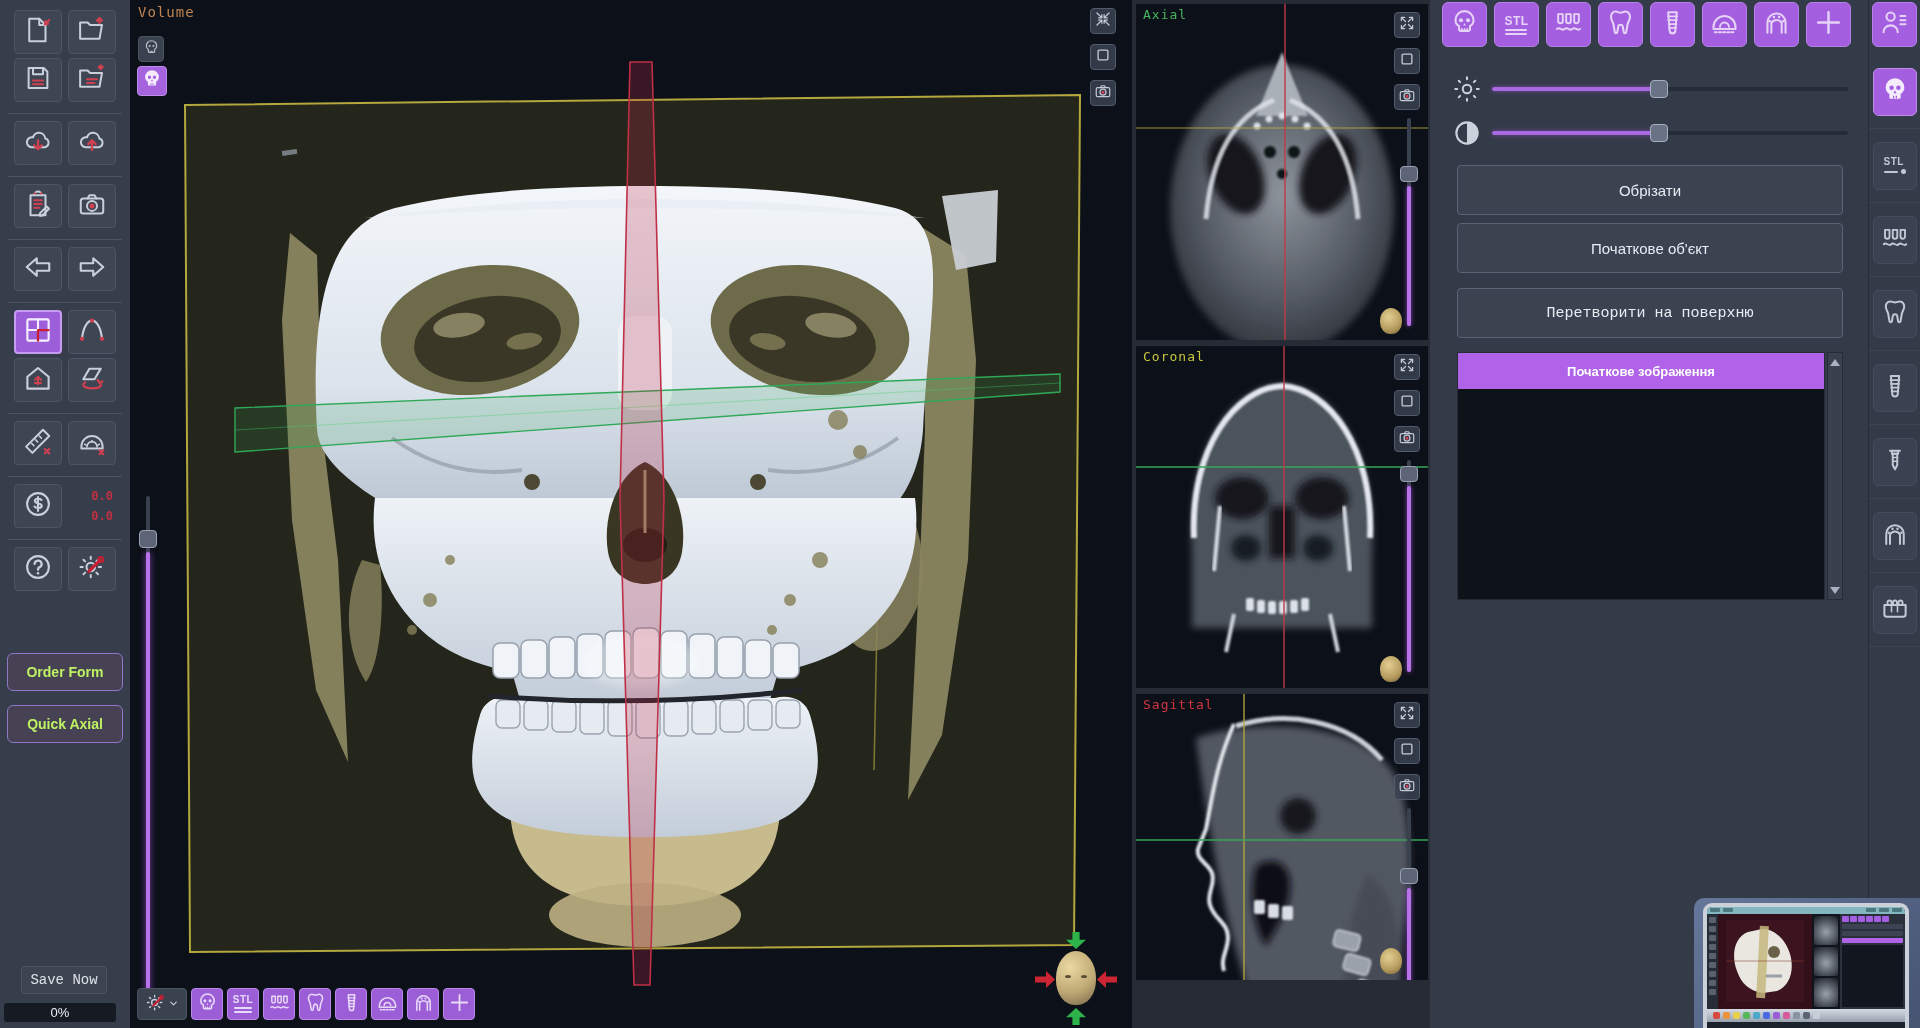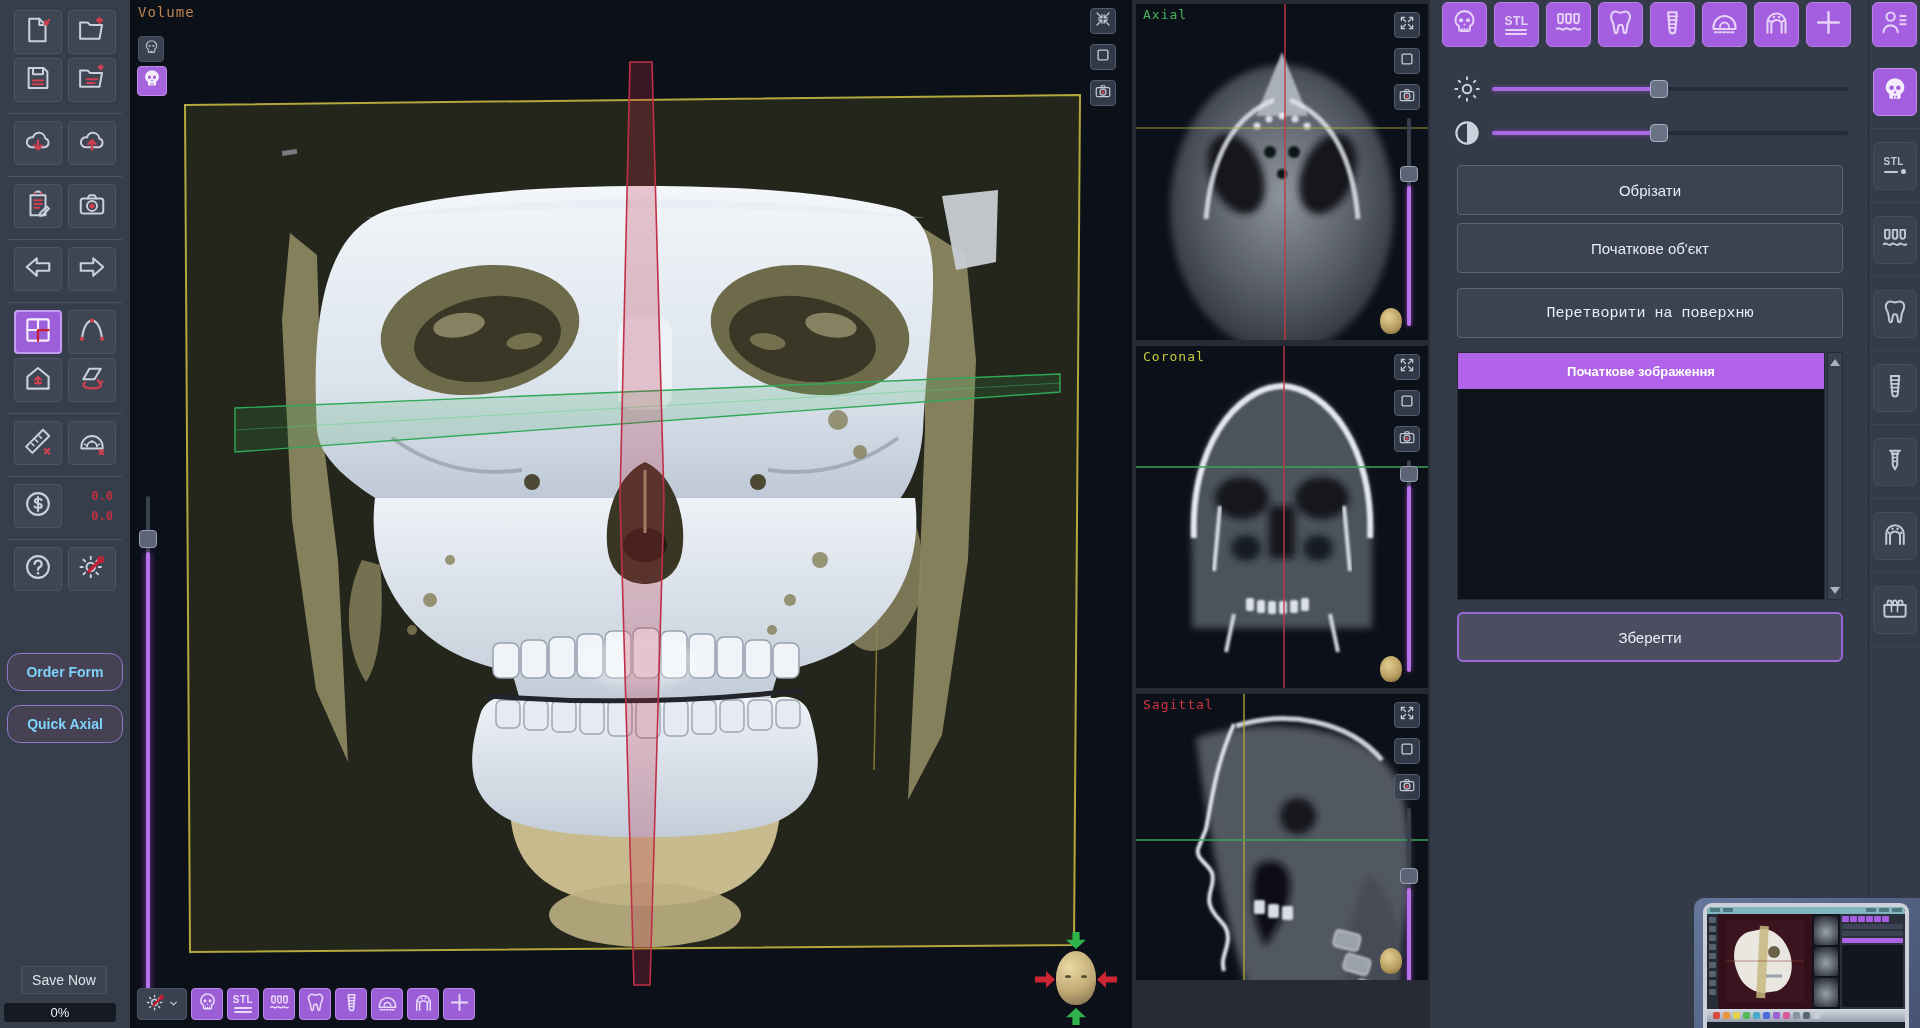--- a/index.html
+++ b/index.html
@@ -15,28 +15,28 @@
   .tbtn.sel { background:#9c5fd9; border:2px solid #c79bf0; color:#f6eeff; }
 
   
   .sidebar { position:absolute; left:0; top:0; width:130px; height:1028px; background:#363d4b;
              display:flex; flex-direction:column; align-items:center; padding-top:10px; }
   .srow { display:flex; gap:6px; margin-bottom:4px; }
   .sep  { width:114px; height:1px; background:#4c5464; margin:7px 0; }
   .price-col { width:48px; height:44px; display:flex; flex-direction:column; justify-content:center;
                align-items:flex-end; padding-right:3px; gap:6px; }
   .price-col span { color:#c03040; font-size:12px; font-weight:bold; font-family:"DejaVu Sans Mono",monospace; }
-  .obtn { width:116px; height:38px; background:#474253; border:1px solid #9077c9; border-radius:13px;
-          color:#7dd3fc; font-weight:bold; font-size:14px; display:flex; align-items:center; justify-content:center;
+  .obtn { width:116px; height:38px; background:#474253; border:1px solid #9077c9; border-radius:6px;
+          color:#bef264; font-weight:bold; font-size:14px; display:flex; align-items:center; justify-content:center;
           cursor:pointer; }
   .obtn.first { margin-top:58px; }
   .obtn + .obtn { margin-top:14px; }
   .save-now { position:absolute; left:21px; top:966px; width:86px; height:28px; background:#3d4451;
               border:1px solid #4d5565; border-radius:4px; color:#dde1e8; font-size:14px;
-              display:flex; align-items:center; justify-content:center; cursor:pointer; }
+              display:flex; align-items:center; justify-content:center; cursor:pointer;font-family:Liberation Mono, monospace; }
   .progress { position:absolute; left:4px; top:1003px; width:112px; height:19px; background:#151a23;
               border-radius:3px; display:flex; align-items:center; justify-content:center;
               color:#eef1f5; font-size:13px; }
 
   
   .volume { position:absolute; left:130px; top:0; width:1002px; height:1028px; background:#0c1018; }
   .vlabel { position:absolute; left:8px; top:4px; font-family:"DejaVu Sans Mono",monospace;
             font-size:14px; letter-spacing:1px; z-index:5; }
   .scene  { position:absolute; left:0; top:0; }
   .mini-btn { position:absolute; display:flex; align-items:center; justify-content:center;
@@ -895,23 +895,20 @@
       </div>
   </div>
   <div class="lscroll">
     <span class="up">
         <i class="tri-up"></i>
       </span>
     <span class="dn">
         <i class="tri-dn"></i>
       </span>
   </div>
-  <div class="save-btn">
-      <span>Зберегти</span>
-    </div>
 
   <div class="ttb">
     <div class="tt">
         <span><svg>
             <use href="#s-skull"></use>
           </svg></span>
       </div>
     <div class="tt">
       <span class="stl">
           <span class="t">STL</span>

